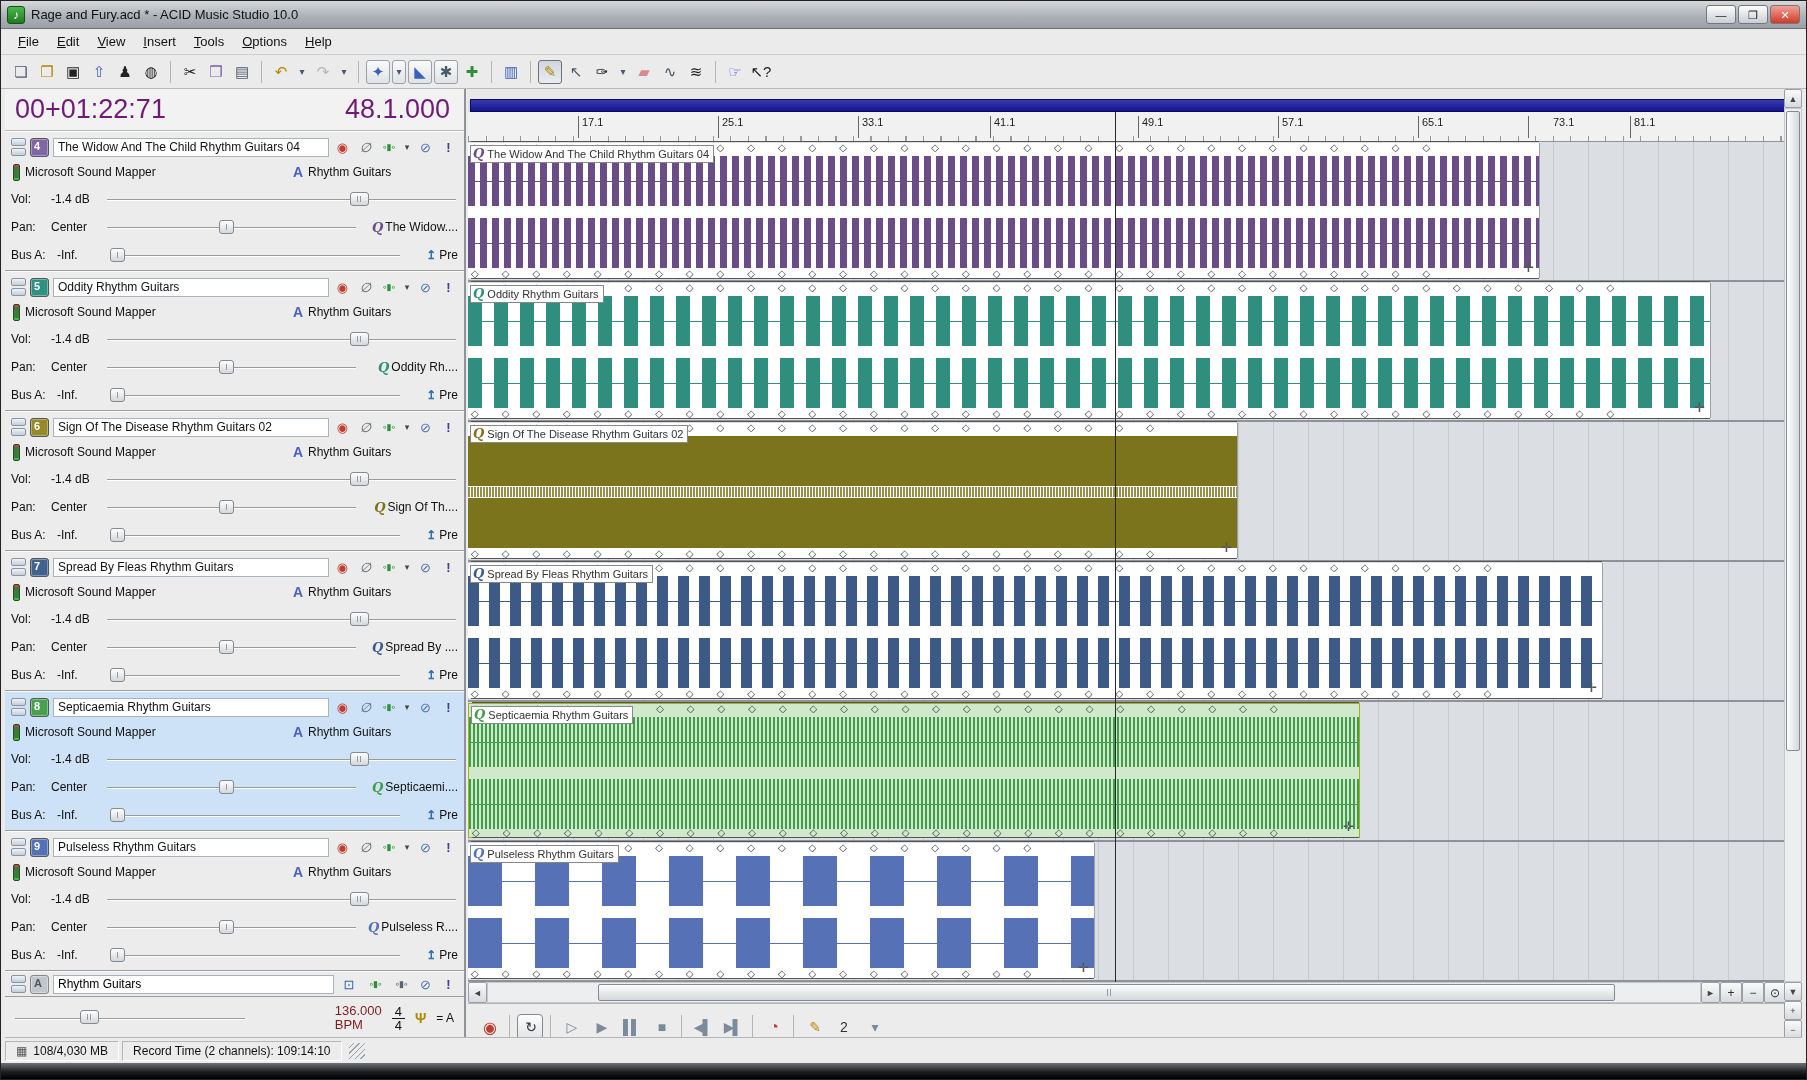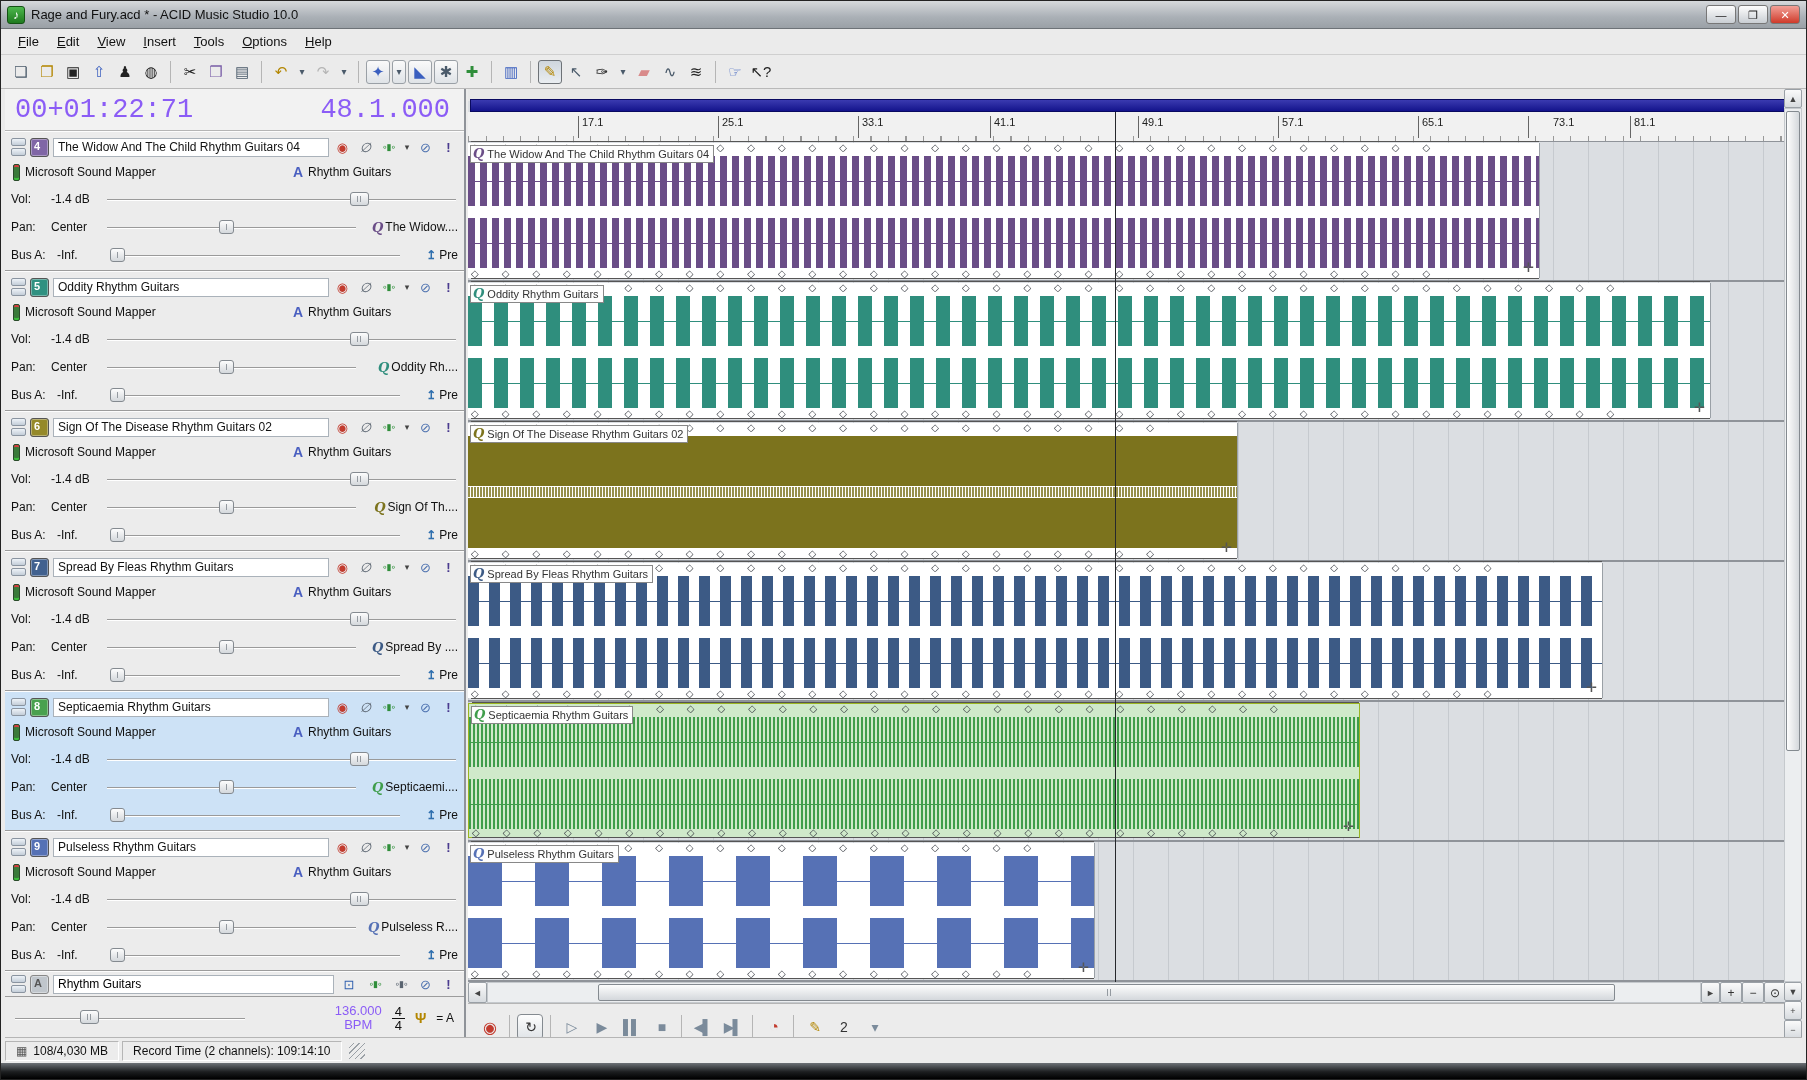--- a/index.html
+++ b/index.html
@@ -37,21 +37,21 @@
   .tbtn.grouped { background:linear-gradient(#fafafa,#dfe3e7); border:1px solid #9aa0a6; }
   .tbtn.pressed { background:linear-gradient(#cfd6dd,#e9edf1); border:1px solid #6d7277; }
   .tbtn.disabled { color:#b5b5b5; }
   .tsep { width:1px; height:22px; background:#b5b5b5; margin:0 5px; }
 
   
   .left-panel { position:absolute; top:88px; left:4px; width:461px; height:950px;
     background:#ececec; border-right:2px solid #8f9399; }
   .time-display { height:42px; display:flex; align-items:center; justify-content:space-between;
     padding:0 14px 0 10px; border-bottom:1px solid #b5b5b5; background:#f2f2f2;
-    font-size:27px; color:#8b5cf6; font-family:Liberation Mono, monospace; }
+    font-size:27px; color:#701a75; font-family:Liberation Sans, sans-serif; }
 
   .track-header { height:140px; padding:3px 6px 0 6px; border-bottom:1px solid #9c9c9c;
     border-top:1px solid #fdfdfd; background:#ececec; font-size:12px; color:#111; }
   .track-header.selected { background:#cde2f6; }
   .th-row1 { height:24px; display:flex; align-items:center; gap:4px; }
   .collapse-stack { display:flex; flex-direction:column; gap:2px; }
   .cbtn { width:15px; height:8px; background:linear-gradient(#eef3f8,#c3cdd8);
     border:1px solid #8a94a0; border-radius:2px; }
   .badge { width:19px; height:19px; border:1px solid #555; border-radius:3px; color:#fff;
     font-size:11px; font-weight:bold; display:flex; align-items:flex-start; justify-content:flex-start;
@@ -91,21 +91,21 @@
   .badge.gray { background:#c0c6cc; color:#555; border-color:#888; }
   .mastername { flex:1; height:19px; background:#fff; border:1px solid #aab2ba; padding:1px 4px; }
   .micon { font-size:13px; width:22px; text-align:center; color:#5a6470; }
   .micon.bluebox { color:#2f5fae; } .micon.fadr { color:#2f8e3a; font-size:9px; letter-spacing:-1px; }
   .micon.plug { font-size:9px; letter-spacing:-1px; }
 
   .bpm-row { height:42px; display:flex; align-items:center; padding:0 10px; gap:10px; }
   .bpm-slider { position:relative; height:18px; width:230px; }
   .bpm-slider::before { content:""; position:absolute; left:0; right:0; top:9px; height:1px;
     background:#9a9a9a; border-bottom:1px solid #fff; }
-  .bpm-num { margin-left:auto; text-align:center; font-size:13px; line-height:1.1; color:#8b5cf6; }
+  .bpm-num { margin-left:auto; text-align:left; font-size:13px; line-height:1.1; color:#7f1d1d; }
   .timesig { text-align:center; font-size:13px; line-height:1.0; color:#111; }
   .timesig .top { border-bottom:1px solid #111; padding:0 3px; }
   .fork { color:#b38600; font-weight:bold; font-size:14px; }
   .forkeq { font-size:12px; color:#111; }
 
   
   .timeline { position:absolute; top:88px; left:467px; width:1318px; height:950px; background:#dbdee2; }
   .marker-area { height:12px; background:#e8e8e8; }
   .marker-bar { position:absolute; top:10px; left:2px; right:0; height:13px;
     background:linear-gradient(#3a3ab0,#14148c); border:1px solid #0a0a60; }

